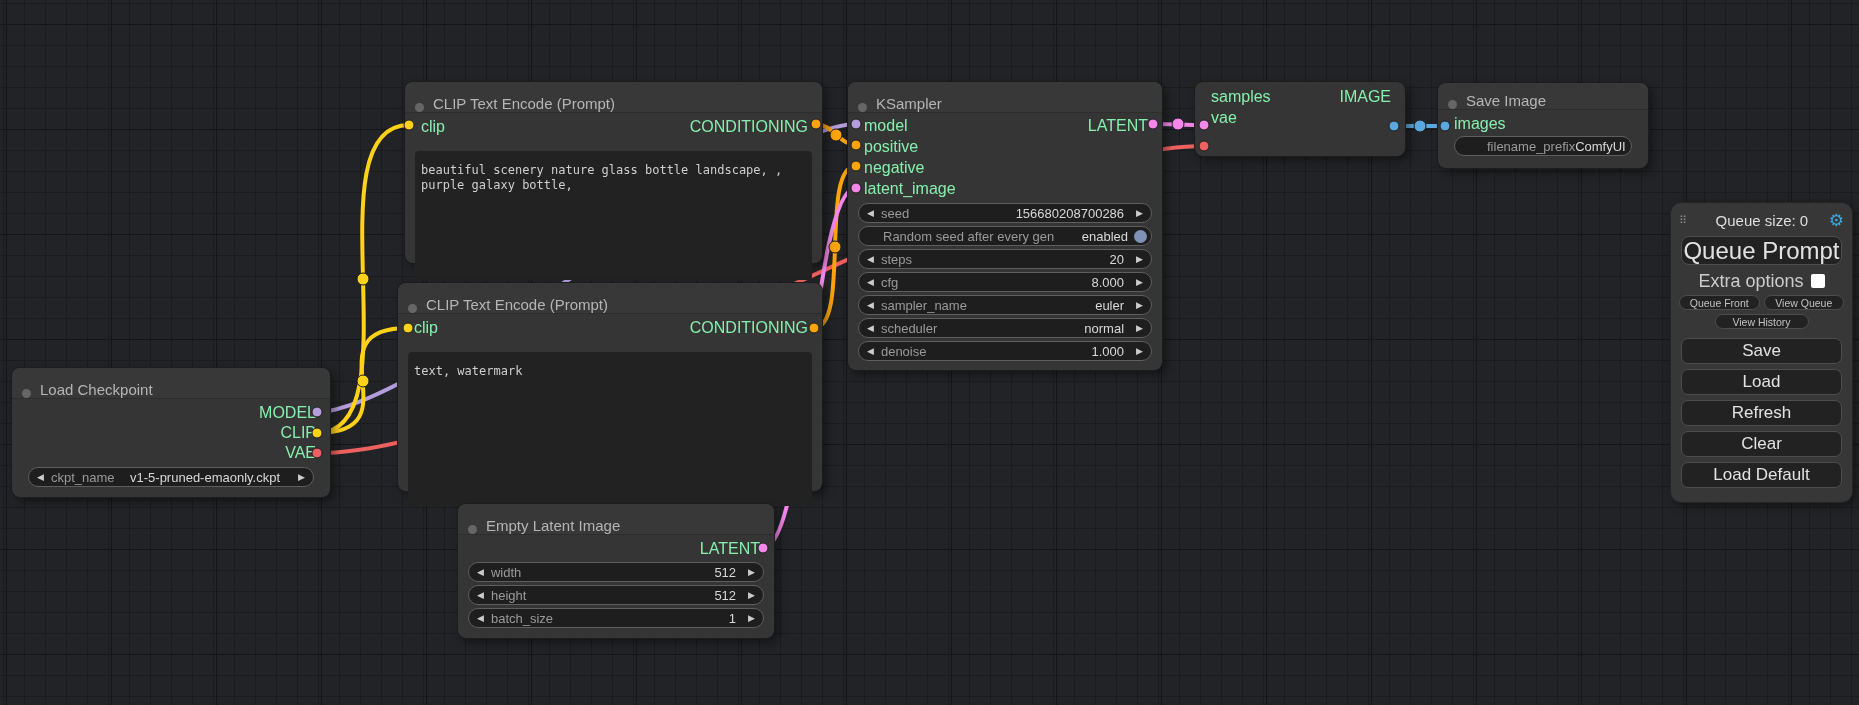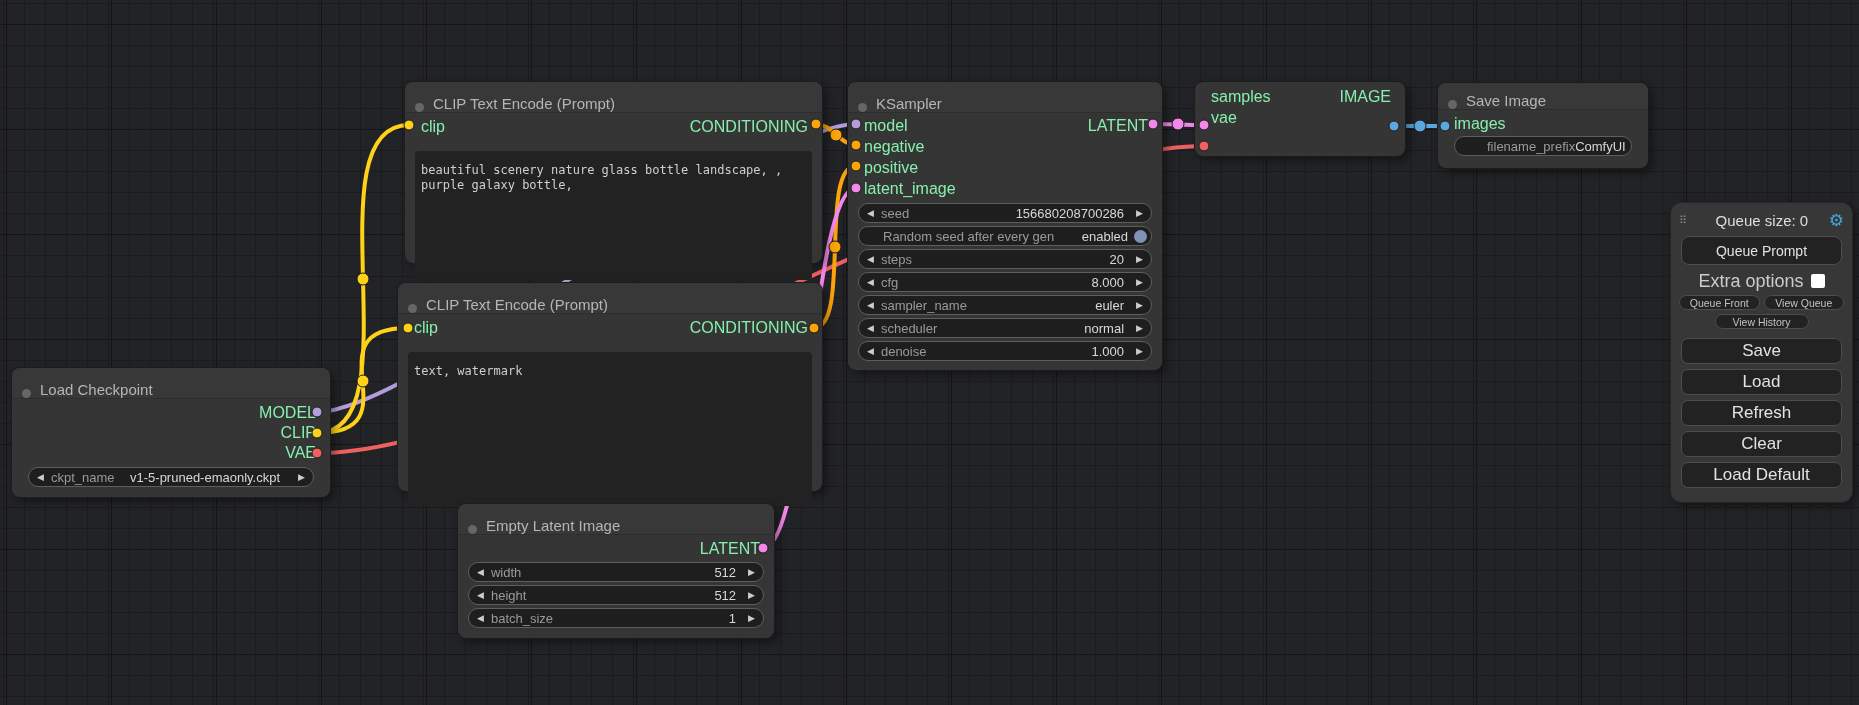--- a/index.html
+++ b/index.html
@@ -41,21 +41,21 @@
   
   #queue-panel{position:absolute;z-index:4;left:1671px;top:203px;width:181px;height:299px;
     background:#373737;border-radius:10px;box-shadow:0 0 0 1px #252525,3px 3px 10px rgba(0,0,0,.5);
     padding:6px 8px;box-sizing:border-box;color:#cfcfcf;}
   .qp-header{display:flex;align-items:center;height:22px;}
   .qp-handle{color:#8a8a8a;font-size:11px;letter-spacing:-1px;width:16px;}
   .qp-title{flex:1;text-align:center;font-size:15px;color:#dedede;}
   .qp-gear{color:#3da8e0;font-size:17px;line-height:1;}
   .btn{display:flex;align-items:center;justify-content:center;background:#222;
     border:1px solid #4d4d4d;border-radius:8px;color:#e2e2e2;cursor:pointer;}
-  #queue-prompt-btn{height:27px;margin:5px 2px 6px 2px;font-size:14px;}
+  #queue-prompt-btn{height:27px;margin:5px 2px 6px 2px;font-size:24px;}
   .qp-extra{display:flex;align-items:center;justify-content:center;height:20px;
     font-size:18px;color:#cccccc;gap:7px;}
   .qp-checkbox{width:14px;height:14px;background:#fff;border-radius:2px;}
   .qp-smallrow{display:flex;gap:4px;margin-top:4px;}
   .btn.small{flex:1;height:13px;font-size:10.5px;color:#c2c2c2;border-radius:8px;}
   .btn.small.history{flex:none;width:92px;margin:4px auto 0 auto;}
   .btn.big{height:24px;margin:5px 2px 0 2px;font-size:17px;border-radius:7px;}
   #save-btn{margin-top:9px;}
 </style>
 </head>
@@ -140,24 +140,24 @@
     <div class="node-title">
       <span class="collapse-dot"></span>
       <span class="title-text">KSampler</span>
     </div>
     <div style="padding-top:2px">
       <div class="prow" style="height:21px">
         <span class="in-label">model</span>
         <span class="out-label">LATENT</span>
       </div>
       <div class="prow" style="height:21px">
+          <span class="in-label">positive</span>
+        </div>
+      <div class="prow" style="height:21px">
           <span class="in-label">negative</span>
-        </div>
-      <div class="prow" style="height:21px">
-          <span class="in-label">positive</span>
         </div>
       <div class="prow" style="height:21px">
           <span class="in-label">latent_image</span>
         </div>
     </div>
     <div style="margin-top:4px">
       <div class="pill">
         <span class="arrow">◀</span>
         <span class="wlabel">seed</span>
         <span class="wvalue">156680208700286</span>

